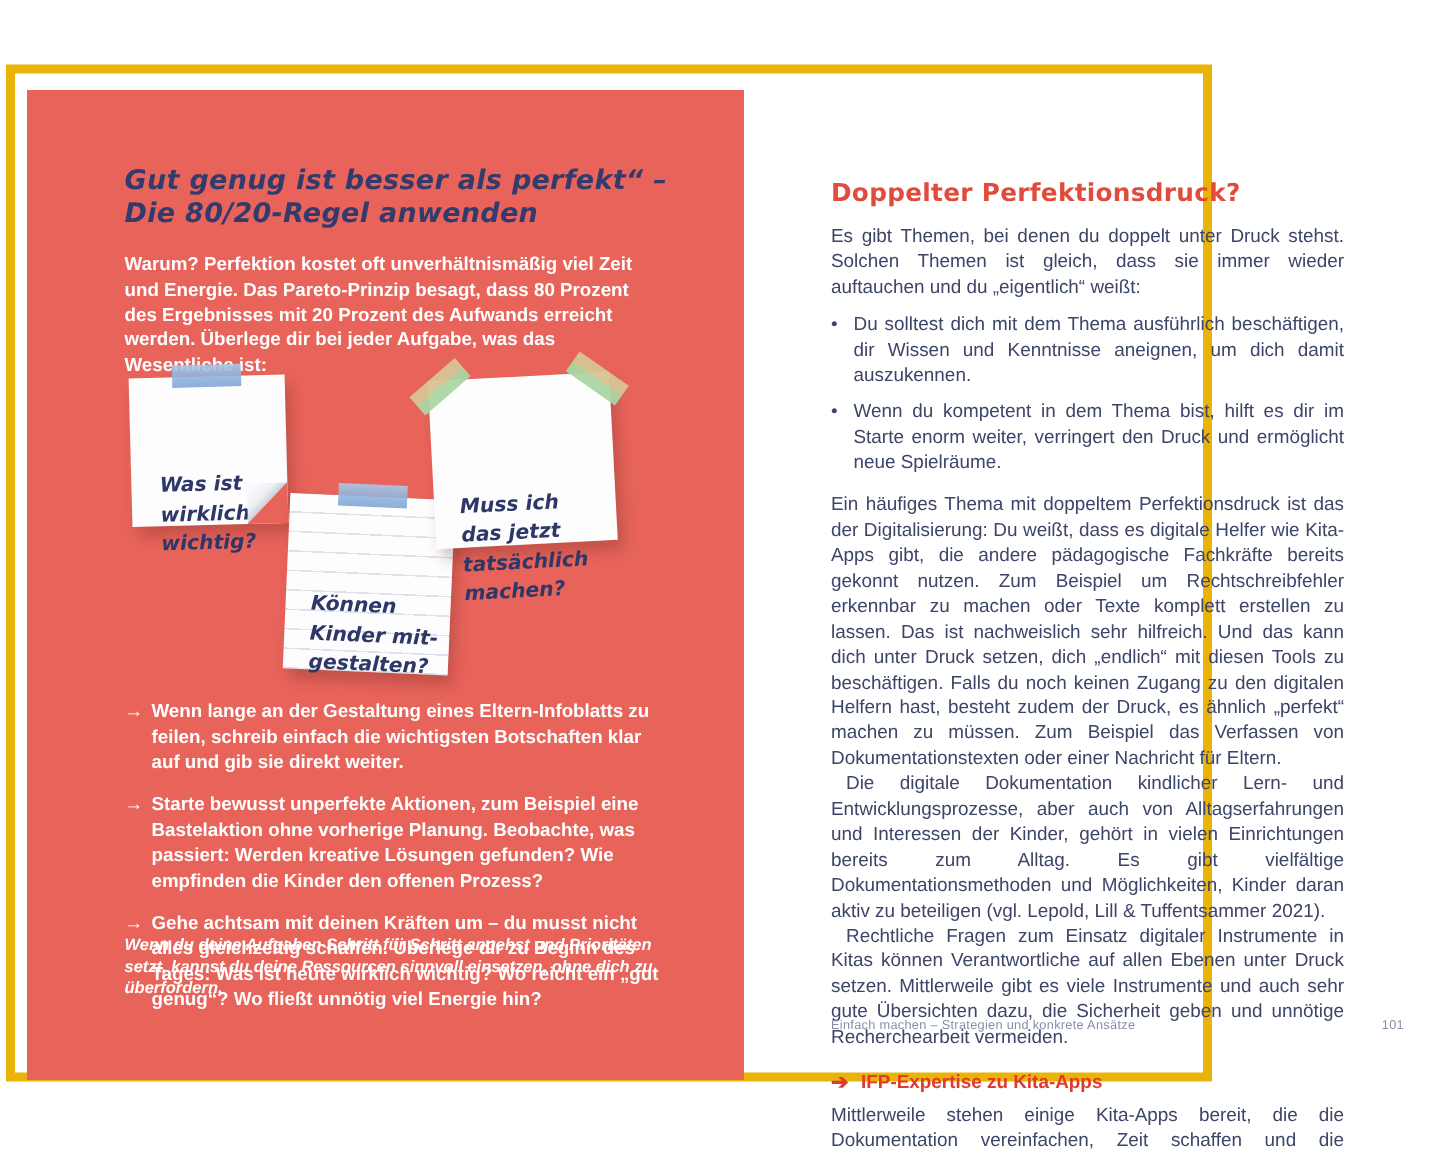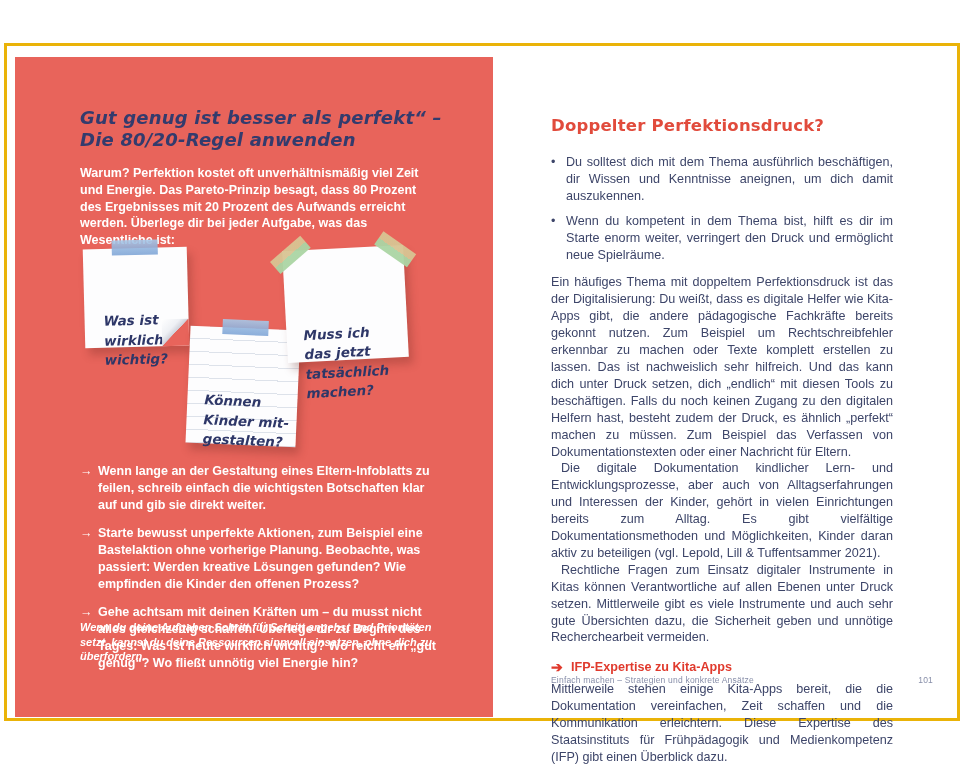--- a/index.html
+++ b/index.html
@@ -1,19 +1,19 @@
 <!DOCTYPE html>
 <html><head>
 <meta charset="utf-8">
 <style>
   html,body{margin:0;padding:0;background:#ffffff;}
   .canvas{position:relative;width:964px;height:771px;background:#ffffff;overflow:hidden;
           font-family:"Liberation Sans",sans-serif;}
-  .spread{position:absolute;left:4px;top:43px;width:956px;height:678px;background:#ffffff;
-          border:3px solid #eab308;box-sizing:border-box;}
+  .spread{position:absolute;left:4px;top:43px;width:804px;height:678px;background:#ffffff;
+          border:6px solid #eab308;box-sizing:border-box;}
 
   
   .left-page{position:absolute;left:8px;top:11px;width:478px;height:660px;background:#e8645b;}
   .lp-title{position:absolute;left:65px;top:50px;width:380px;margin:0;
             font-family:"DejaVu Sans",sans-serif;font-style:italic;font-weight:bold;
             font-size:18px;line-height:1.24;color:#333b6d;white-space:pre-line;letter-spacing:.2px;}
   .lp-intro{position:absolute;left:65px;top:108px;width:352px;color:#ffffff;
             font-weight:bold;font-size:12.5px;line-height:1.34;}
   .lp-bullets{position:absolute;left:65px;top:406px;width:362px;}
   .lp-bullet{display:flex;margin-bottom:12px;color:#ffffff;font-weight:bold;
@@ -116,20 +116,21 @@
         </div>
       </div>
 
       <div class="lp-closing">Wenn du deine Aufgaben Schritt für Schritt angehst und Prioritäten setzt, kannst du deine Ressourcen sinnvoll einsetzen, ohne dich zu überfordern.</div>
     </div>
 
     <div class="right-page">
       <h3 class="rp-heading">Doppelter Perfektionsdruck?</h3>
 
       <div class="rp-body">
+        <p class="rp-intro">Es gibt Themen, bei denen du doppelt unter Druck stehst. Solchen Themen ist gleich, dass sie immer wieder auftauchen und du „eigentlich“ weißt:</p>
 
         <div class="rp-bullet">
           <span class="dot">•</span>
           <span>Du solltest dich mit dem Thema ausführlich beschäftigen, dir Wissen und Kenntnisse aneignen, um dich damit auszukennen.</span>
         </div>
         <div class="rp-bullet">
           <span class="dot">•</span>
           <span>Wenn du kompetent in dem Thema bist, hilft es dir im Starte enorm weiter, verringert den Druck und ermöglicht neue Spielräume.</span>
         </div>
 

